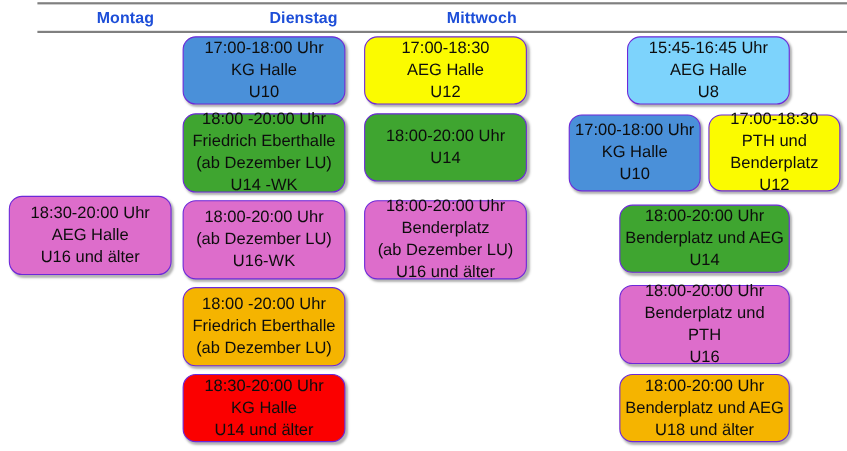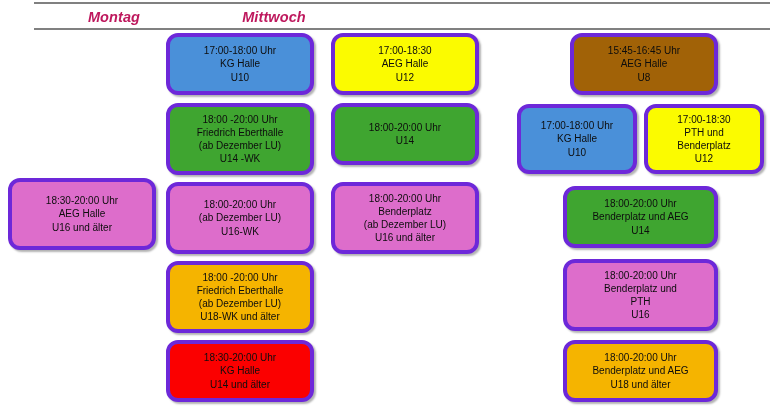--- a/index.html
+++ b/index.html
@@ -37,59 +37,59 @@
     width: 770px;
     height: 23px;
     display: flex;
   }
   .header-cell {
     display: flex;
     align-items: center;
     justify-content: center;
     font-size: 14.5px;
     font-weight: bold;
-    color: #be185d;
+    color: #1d4ed8;
     letter-spacing: 0.1px;
     box-sizing: border-box;
-    font-style: italic;
   }
   .col-montag   { width: 160px; margin-left: 34px; }
   .col-dienstag { width: 164px; }
   .col-mittwoch { width: 160px; }
   .col-freitag  { width: 252px; }
 
   
   .box {
     position: absolute;
-    border: 4px solid #6d28d9;
+    border: 1px solid #6d28d9;
     border-radius: 12px;
     box-sizing: border-box;
     display: flex;
     flex-direction: column;
     align-items: center;
     justify-content: center;
     text-align: center;
     color: #0d0d0d;
-    font-size: 10px;
+    font-size: 15px;
     line-height: 1.32;
     padding: 4px 4px;
     box-shadow: 2px 2px 2px rgba(0,0,0,0.30);
   }
   .box .line { white-space: nowrap; }
   .box .line.strong { font-weight: normal; }
 </style>
 </head>
 <body>
 
 <div class="schedule">
 
   <div class="header-rule top"></div>
 
   <div class="header-row">
     <div class="header-cell col-montag">Montag</div>
+    <div class="header-cell col-dienstag">Dienstag</div>
     <div class="header-cell col-mittwoch">Mittwoch</div>
   </div>
 
   <div class="header-rule bottom"></div>
 
   <div id="events-layer">
       <div class="box" style="left: 8px; top: 178px; width: 148px; height: 72px; background: rgb(221, 109, 203);">
         <div class="line">18:30-20:00 Uhr</div>
         <div class="line">AEG Halle</div>
         <div class="line strong">U16 und älter</div>
@@ -107,21 +107,20 @@
       </div>
       <div class="box" style="left: 166px; top: 182px; width: 148px; height: 72px; background: rgb(221, 109, 203);">
         <div class="line">18:00-20:00 Uhr</div>
         <div class="line">(ab Dezember LU)</div>
         <div class="line strong">U16-WK</div>
       </div>
       <div class="box" style="left: 166px; top: 261px; width: 148px; height: 72px; background: rgb(245, 180, 0);">
         <div class="line">18:00 -20:00 Uhr</div>
         <div class="line">Friedrich Eberthalle</div>
         <div class="line">(ab Dezember LU)</div>
-        <div class="line strong">U18-WK und älter</div>
       </div>
       <div class="box" style="left: 166px; top: 340px; width: 148px; height: 62px; background: rgb(251, 0, 0);">
         <div class="line">18:30-20:00 Uhr</div>
         <div class="line">KG Halle</div>
         <div class="line strong">U14 und älter</div>
       </div>
       <div class="box" style="left: 331px; top: 33px; width: 148px; height: 62px; background: rgb(251, 251, 0);">
         <div class="line">17:00-18:30</div>
         <div class="line">AEG Halle</div>
         <div class="line strong">U12</div>
@@ -129,21 +128,21 @@
       <div class="box" style="left: 331px; top: 103px; width: 148px; height: 62px; background: rgb(63, 165, 48);">
         <div class="line">18:00-20:00 Uhr</div>
         <div class="line strong">U14</div>
       </div>
       <div class="box" style="left: 331px; top: 182px; width: 148px; height: 72px; background: rgb(221, 109, 203);">
         <div class="line">18:00-20:00 Uhr</div>
         <div class="line">Benderplatz</div>
         <div class="line">(ab Dezember LU)</div>
         <div class="line strong">U16 und älter</div>
       </div>
-      <div class="box" style="left: 570px; top: 33px; width: 148px; height: 62px; background: #a16207; text-align: right;">
+      <div class="box" style="left: 570px; top: 33px; width: 148px; height: 62px; background: #7dd3fc; text-align: right;">
         <div class="line">15:45-16:45 Uhr</div>
         <div class="line">AEG Halle</div>
         <div class="line strong">U8</div>
       </div>
       <div class="box" style="left: 517px; top: 104px; width: 120px; height: 70px; background: rgb(74, 144, 217);">
         <div class="line">17:00-18:00 Uhr</div>
         <div class="line">KG Halle</div>
         <div class="line strong">U10</div>
       </div>
       <div class="box" style="left: 644px; top: 104px; width: 120px; height: 70px; background: rgb(251, 251, 0);">

